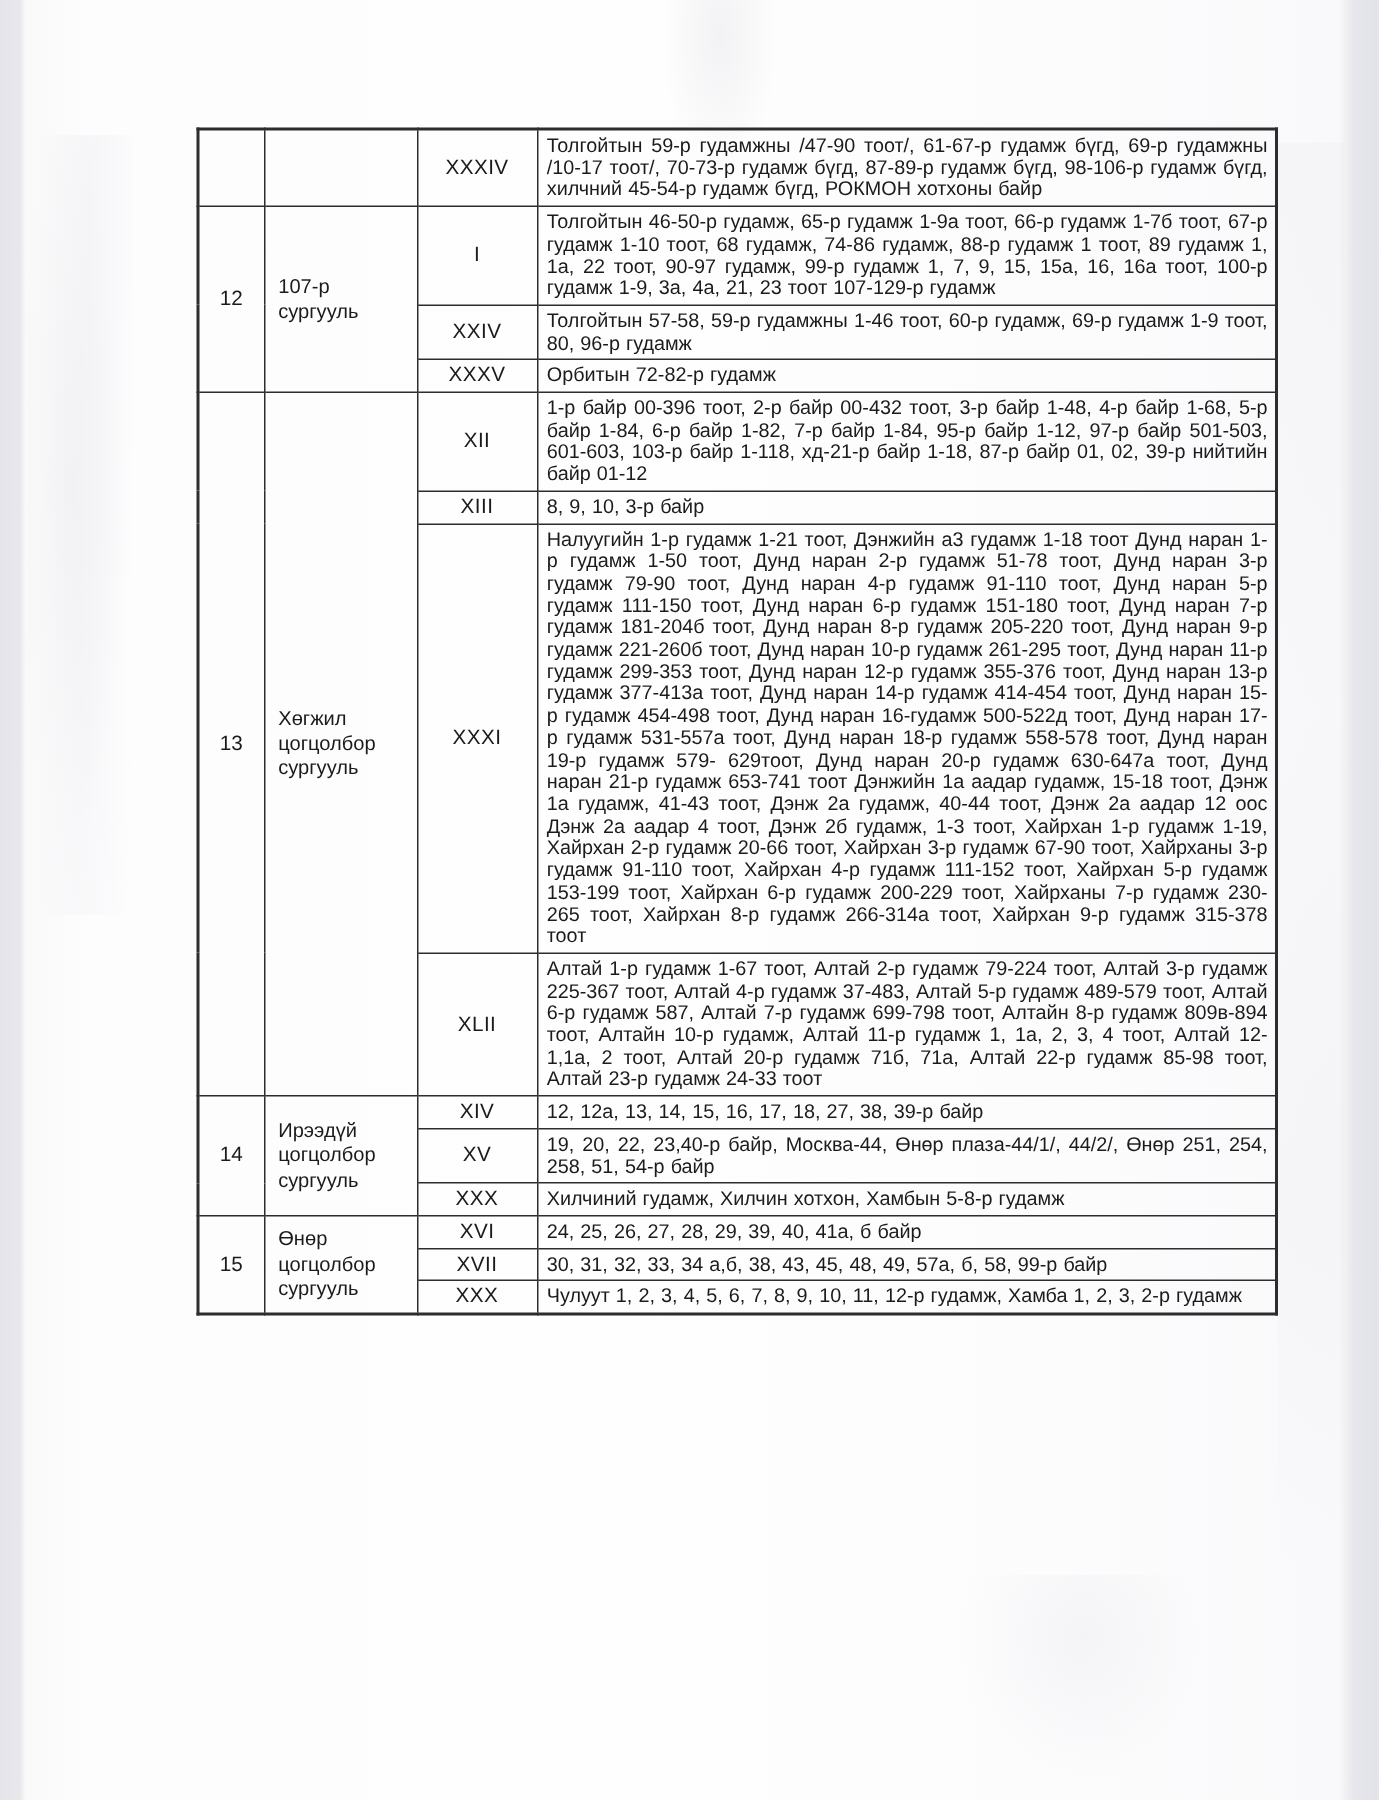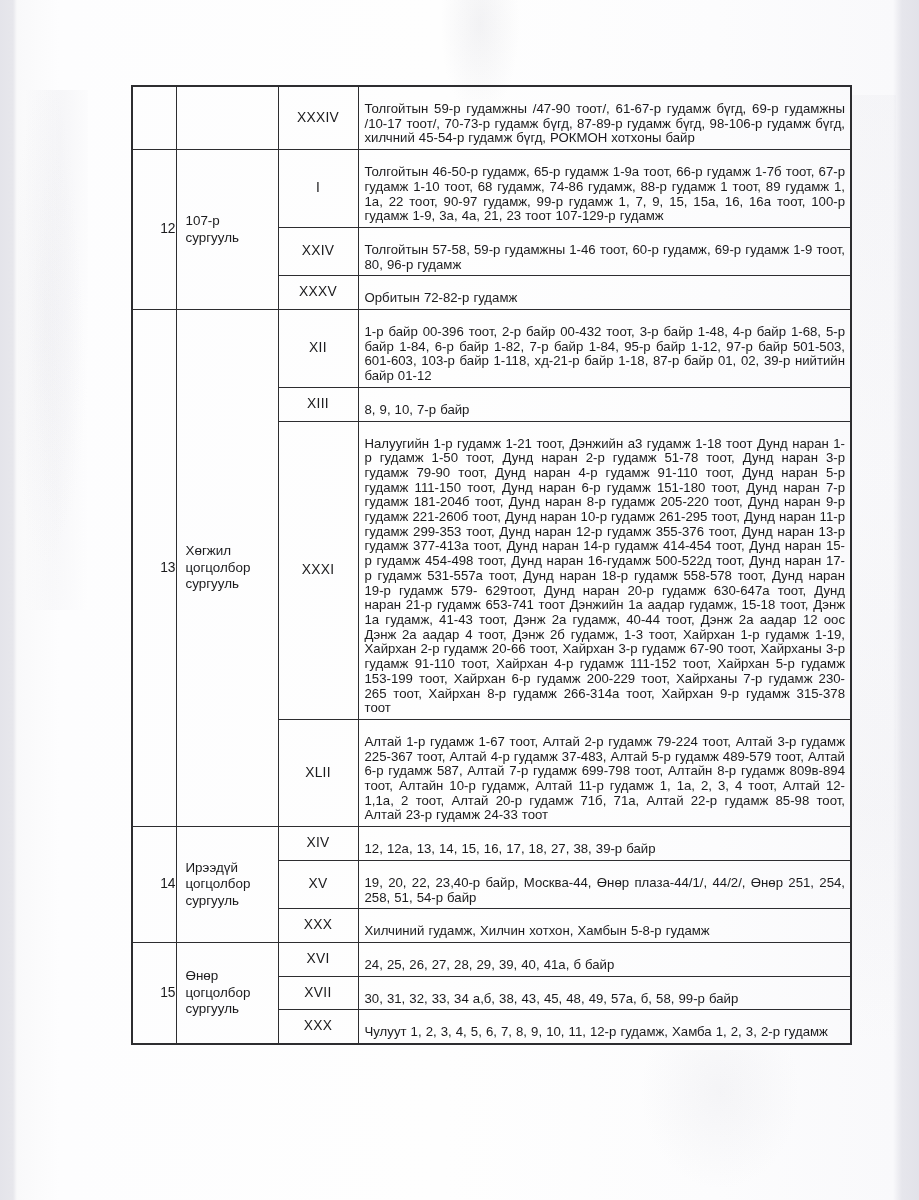--- a/index.html
+++ b/index.html
@@ -52,38 +52,38 @@
     table-layout:fixed;
     color:#1b1b1d;
     border:2px solid #2d2d30;
   }
   td {
     border:1.5px solid #2d2d30;
     font-size:13.2px;
     line-height:14.7px;
   }
   td.cell-no {
-    text-align:right; vertical-align:middle;
+    text-align:center; vertical-align:middle;
     font-size:13.8px;
   }
   td.cell-school {
     text-align:left; vertical-align:middle;
     padding:2px 9px;
     font-size:13.4px;
     line-height:16.5px;
   }
   td.cell-district {
     text-align:center; vertical-align:middle;
     font-size:13.8px;
     letter-spacing:.3px;
   }
   td.cell-address {
     text-align:justify;
     vertical-align:middle;
-    padding:15px 5px 3px 6px;
+    padding:3px 5px 3px 6px;
     word-spacing:.4px;
   }
 </style>
 </head>
 <body>
 
 <div class="photo">
   <div class="smudge smudge-top-center"></div>
   <div class="smudge smudge-left-margin"></div>
   <div class="smudge smudge-right-margin"></div>
@@ -118,21 +118,21 @@
           <td class="cell-address">Орбитын 72-82-р гудамж</td>
         </tr>
         <tr>
           <td class="cell-no" rowspan="4">13</td>
           <td class="cell-school" rowspan="4">Хөгжил цогцолбор сургууль</td>
           <td class="cell-district">XII</td>
           <td class="cell-address">1-р байр 00-396 тоот, 2-р байр 00-432 тоот, 3-р байр 1-48, 4-р байр 1-68, 5-р байр 1-84, 6-р байр 1-82, 7-р байр 1-84, 95-р байр 1-12, 97-р байр 501-503, 601-603, 103-р байр 1-118, хд-21-р байр 1-18, 87-р байр 01, 02, 39-р нийтийн байр 01-12</td>
         </tr>
         <tr>
           <td class="cell-district">XIII</td>
-          <td class="cell-address">8, 9, 10, 7-р байр</td>
+          <td class="cell-address">8, 9, 10, 3-р байр</td>
         </tr>
         <tr>
           <td class="cell-district">XXXI</td>
           <td class="cell-address">Налуугийн 1-р гудамж 1-21 тоот, Дэнжийн а3 гудамж 1-18 тоот Дунд наран 1-р гудамж 1-50 тоот, Дунд наран 2-р гудамж 51-78 тоот, Дунд наран 3-р гудамж 79-90 тоот, Дунд наран 4-р гудамж 91-110 тоот, Дунд наран 5-р гудамж 111-150 тоот, Дунд наран 6-р гудамж 151-180 тоот, Дунд наран 7-р гудамж 181-204б тоот, Дунд наран 8-р гудамж 205-220 тоот, Дунд наран 9-р гудамж 221-260б тоот, Дунд наран 10-р гудамж 261-295 тоот, Дунд наран 11-р гудамж 299-353 тоот, Дунд наран 12-р гудамж 355-376 тоот, Дунд наран 13-р гудамж 377-413а тоот, Дунд наран 14-р гудамж 414-454 тоот, Дунд наран 15-р гудамж 454-498 тоот, Дунд наран 16-гудамж 500-522д тоот, Дунд наран 17-р гудамж 531-557а тоот, Дунд наран 18-р гудамж 558-578 тоот, Дунд наран 19-р гудамж 579- 629тоот, Дунд наран 20-р гудамж 630-647а тоот, Дунд наран 21-р гудамж 653-741 тоот Дэнжийн 1а аадар гудамж, 15-18 тоот, Дэнж 1а гудамж, 41-43 тоот, Дэнж 2а гудамж, 40-44 тоот, Дэнж 2а аадар 12 оос Дэнж 2а аадар 4 тоот, Дэнж 2б гудамж, 1-3 тоот, Хайрхан 1-р гудамж 1-19, Хайрхан 2-р гудамж 20-66 тоот, Хайрхан 3-р гудамж 67-90 тоот, Хайрханы 3-р гудамж 91-110 тоот, Хайрхан 4-р гудамж 111-152 тоот, Хайрхан 5-р гудамж 153-199 тоот, Хайрхан 6-р гудамж 200-229 тоот, Хайрханы 7-р гудамж 230-265 тоот, Хайрхан 8-р гудамж 266-314а тоот, Хайрхан 9-р гудамж 315-378 тоот</td>
         </tr>
         <tr>
           <td class="cell-district">XLII</td>
           <td class="cell-address">Алтай 1-р гудамж 1-67 тоот, Алтай 2-р гудамж 79-224 тоот, Алтай 3-р гудамж 225-367 тоот, Алтай 4-р гудамж 37-483, Алтай 5-р гудамж 489-579 тоот, Алтай 6-р гудамж 587, Алтай 7-р гудамж 699-798 тоот, Алтайн 8-р гудамж 809в-894 тоот, Алтайн 10-р гудамж, Алтай 11-р гудамж 1, 1а, 2, 3, 4 тоот, Алтай 12-1,1а, 2 тоот, Алтай 20-р гудамж 71б, 71а, Алтай 22-р гудамж 85-98 тоот, Алтай 23-р гудамж 24-33 тоот</td>
         </tr>
         <tr>

